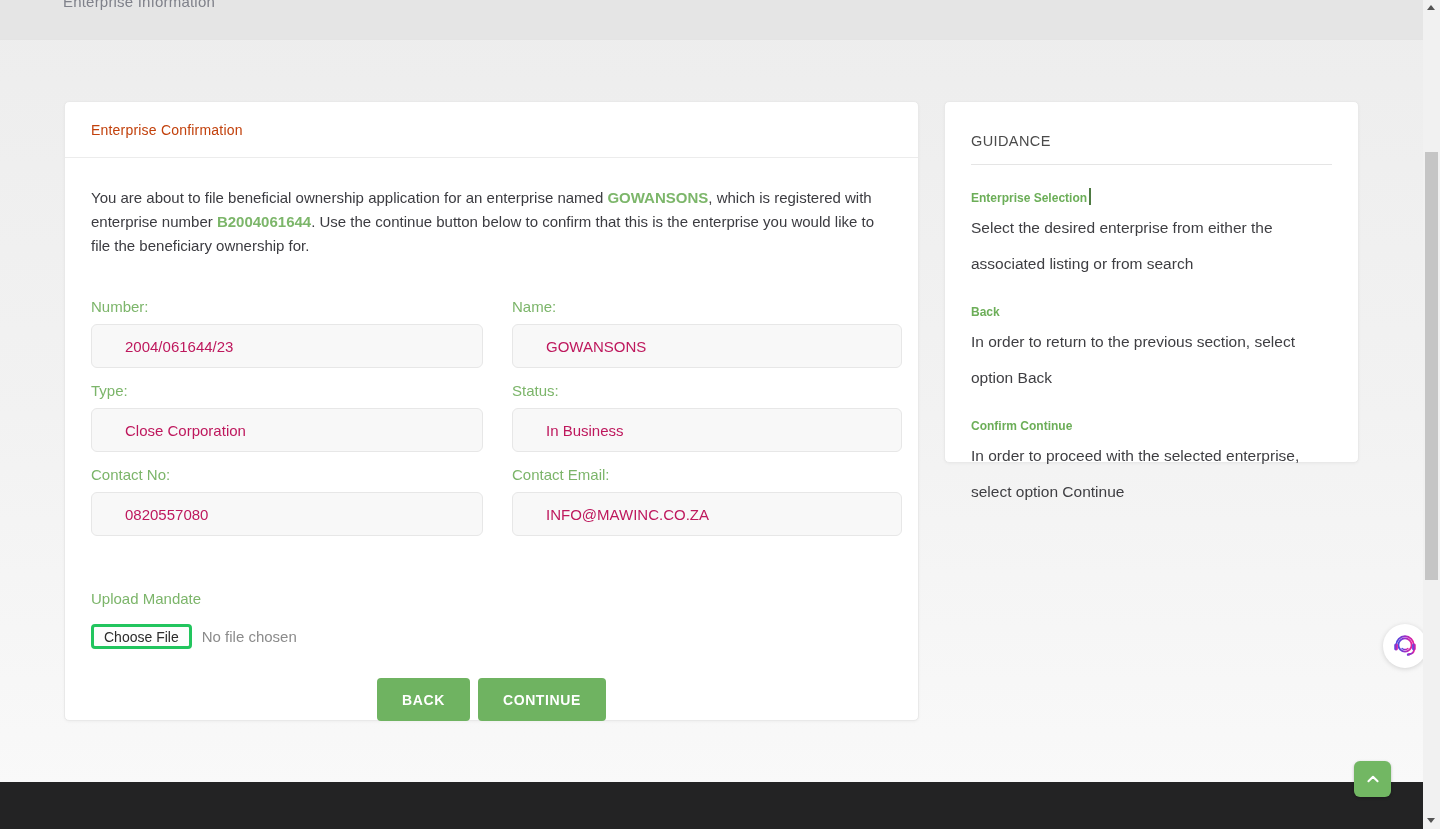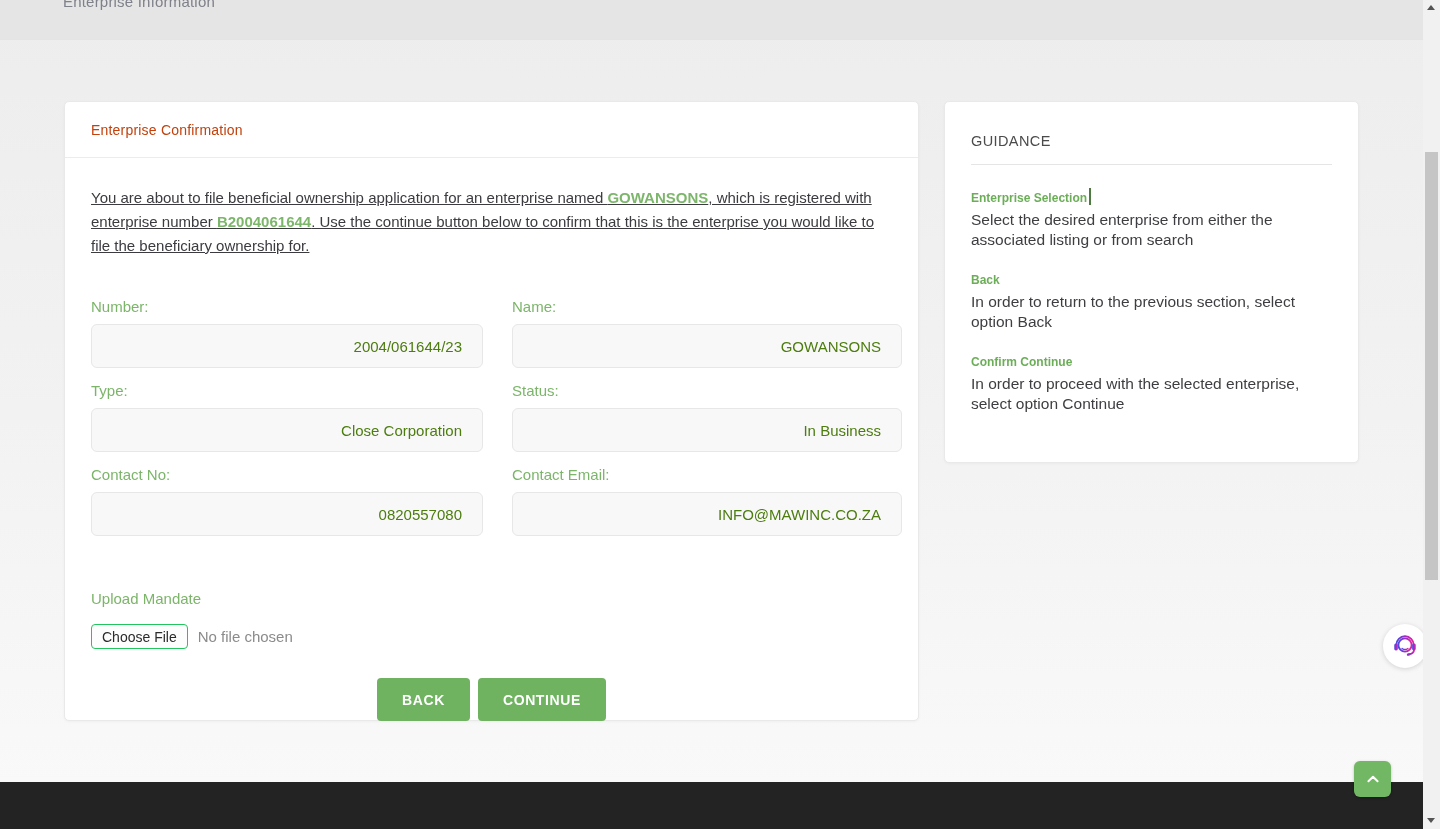--- a/index.html
+++ b/index.html
@@ -27,58 +27,58 @@
     box-shadow:0 1px 3px rgba(0,0,0,.04);
   }
   .main-card { left:64px; top:101px; width:855px; height:620px; }
   .card-header {
     height:56px; border-bottom:1px solid #ececec;
     display:flex; align-items:center; padding:0 26px;
   }
   .card-title { font-size:14px; font-weight:400; color:#c2410c; letter-spacing:.2px; }
   .card-body { padding:28px 26px 0 26px; }
 
-  .intro { font-size:15px; line-height:24px; color:#3b3b40; width:792px;text-decoration:underline; }
+  .intro { font-size:15px; line-height:24px; color:#3b3b40; width:792px; }
   .green-strong { color:#7cb66a; font-weight:bold; }
 
   .form-grid {
     display:grid; grid-template-columns:392px 390px; column-gap:29px;
     margin-top:40px;
   }
   .form-field { margin-bottom:14px; }
   .form-field label { display:block; font-size:15px; color:#7cb56a; margin-bottom:9px; }
   .form-field input {
     width:100%; height:44px; background:#f8f8f8;
     border:1px solid #e7e7e7; border-radius:6px;
-    padding:0 20px; font-size:15px; color:#4d7c0f;
-    font-family:inherit; outline:none;text-align:right;
+    padding:0 33px; font-size:15px; color:#be185d;
+    font-family:inherit; outline:none;
   }
 
   .upload-label { display:block; margin-top:40px; font-size:15px; color:#7cb56a; }
   .file-row { margin-top:17px; display:flex; align-items:center; }
   .choose-file {
     height:25px; padding:0 10px; font-size:14px; color:#2b2b2b;
-    background:#fdfdfd; border:1px solid #22c55e; border-radius:4px;
+    background:#fdfdfd; border:3px solid #22c55e; border-radius:4px;
     font-family:inherit; cursor:pointer;
   }
   .file-status { margin-left:10px; font-size:15px; color:#8b8b8b; }
 
   .actions { margin-top:29px; display:flex; justify-content:center; gap:8px; }
   .btn {
     height:43px; border:none; border-radius:4px;
     background:#6fb361; color:#fff; font-size:14px; font-weight:bold;
     letter-spacing:.6px; padding:0 25px; font-family:inherit; cursor:pointer;
   }
 
   
   .guidance-card { left:944px; top:101px; width:415px; height:362px; padding:0 26px; }
   .g-title { margin-top:31px; font-size:14.5px; font-weight:400; color:#4b4b4b; letter-spacing:.4px; }
   .g-divider { margin-top:15px; border:none; border-top:1px solid #e5e5e5; }
   .g-heading { margin-top:23px; font-size:12px; font-weight:bold; color:#6cae58; }
-  .g-text { margin-top:5px; font-size:15.5px; line-height:20px; color:#3e3e42; }
+  .g-text { margin-top:5px; font-size:15.5px; line-height:36px; color:#3e3e42; }
   .text-cursor {
     display:inline-block; width:2px; height:17px; background:#4e7a42;
     margin-left:2px; vertical-align:-3px;
   }
 
   
   .support-fab {
     position:absolute; left:1383px; top:624px; width:44px; height:44px;
     border-radius:50%; background:#fff; box-shadow:0 1px 5px rgba(0,0,0,.15);
     display:flex; align-items:center; justify-content:center; z-index:3; cursor:pointer;

